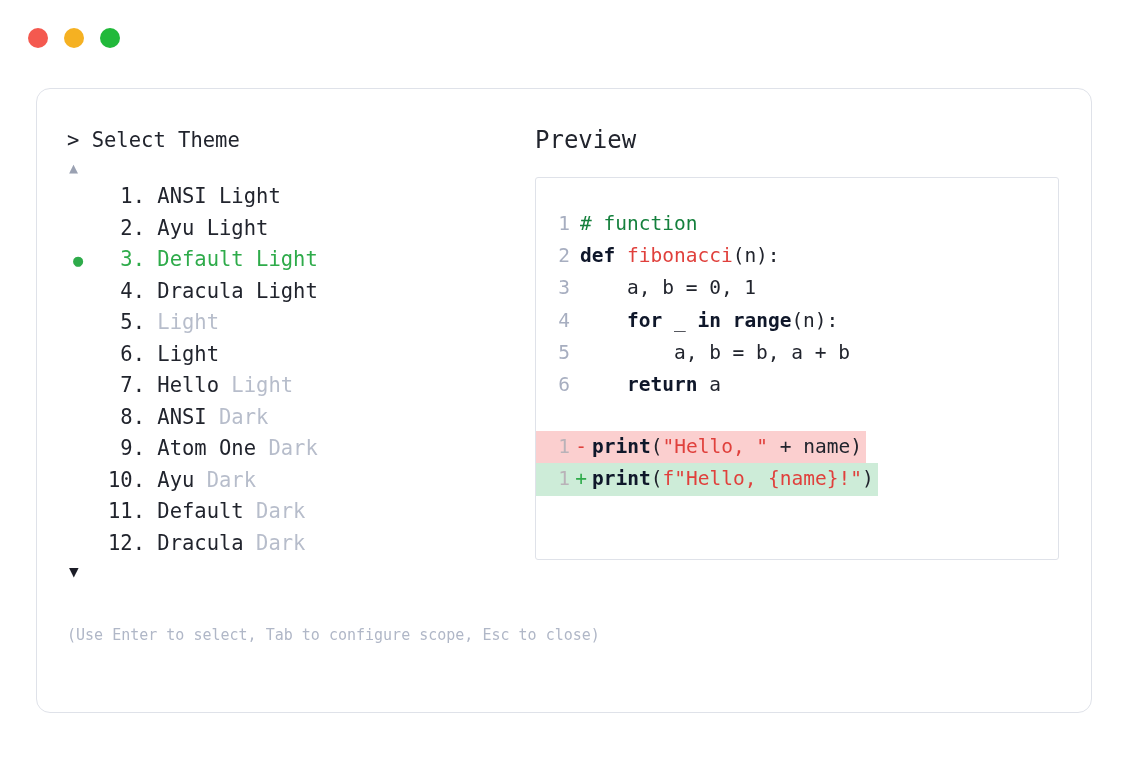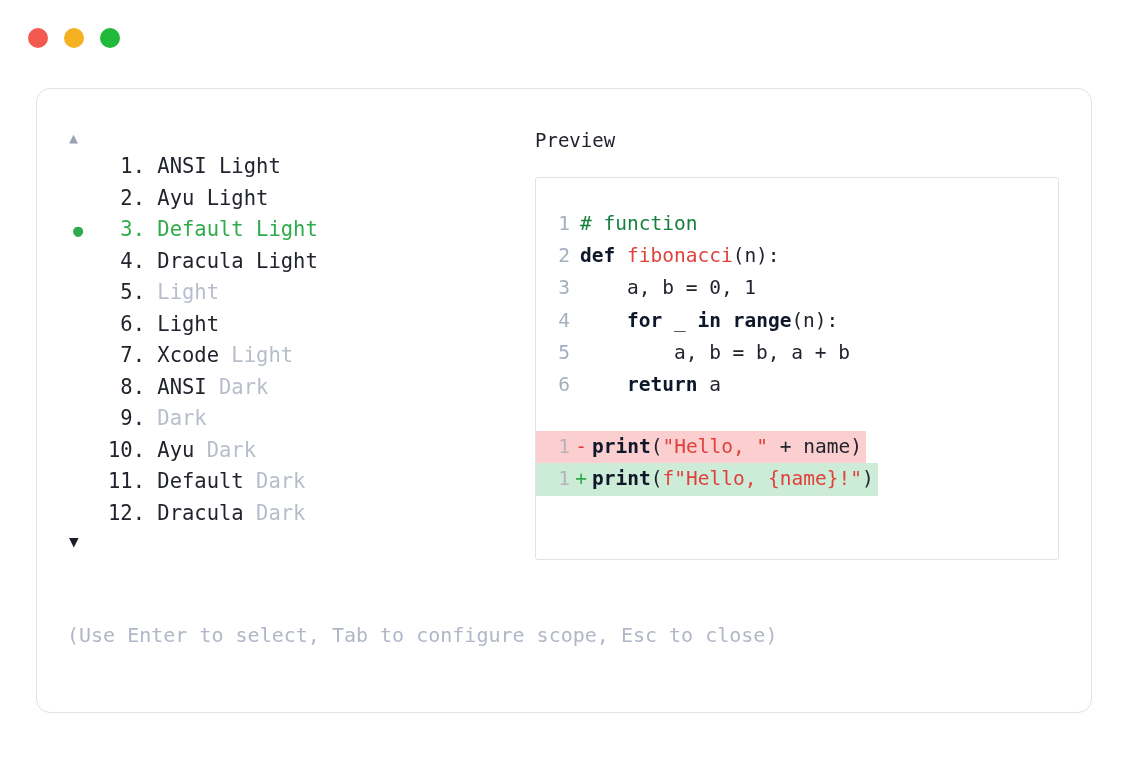--- a/index.html
+++ b/index.html
@@ -118,21 +118,21 @@
   .suffix { color: #21242d; }
   .suffix.muted { color: #b7bdcb; }
 
   .theme-item.selected .num-cell,
   .theme-item.selected .dot-label,
   .theme-item.selected .name-cell,
   .theme-item.selected .suffix { color: #2eab4a; }
 
   
   .preview-label {
-    font-size: 19px;
+    font-size: 24px;
     line-height: 30px;
     color: #21242d;
     white-space: pre;
   }
 
   .preview-box {
     margin-top: 22px;
     width: 524px;
     height: 383px;
     border: 1.4px solid #dfe2e9;
@@ -186,21 +186,21 @@
   }
   .sign-del { color: #e0403c; }
   .sign-add { color: #2eab4a; }
   .diff-body { padding-right: 4px; }
 
   
   .footer-hint {
     position: absolute;
     left: 30px;
     bottom: 62px;
-    font-size: 20px;
+    font-size: 15px;
     line-height: 30px;
     color: #b0b7c7;
     white-space: pre;
   }
 </style>
 </head>
 <body>
 
 <div class="screen">
 
@@ -209,33 +209,34 @@
     <span class="dot dot-yellow"></span>
     <span class="dot dot-green"></span>
   </div>
 
   <div class="card">
     <div class="card-inner">
 
       <div class="columns">
 
         <div class="col-left">
+          <div class="prompt-row"><span class="prompt-caret">&gt;</span> <span>Select Theme</span></div>
 
           <div class="scroll-arrow scroll-arrow-up">▲</div>
 
           <ul class="theme-list" id="theme-list">
               <li class="theme-item"><span class="bullet-cell"></span><span class="num-cell">1.</span><span class="name-cell">ANSI</span><span class="suffix"> Light</span></li>
               <li class="theme-item"><span class="bullet-cell"></span><span class="num-cell">2.</span><span class="name-cell">Ayu</span><span class="suffix"> Light</span></li>
               <li class="theme-item selected"><span class="bullet-cell">●</span><span class="num-cell">3.</span><span class="name-cell">Default</span><span class="suffix"> Light</span></li>
               <li class="theme-item"><span class="bullet-cell"></span><span class="num-cell">4.</span><span class="name-cell">Dracula</span><span class="suffix"> Light</span></li>
               <li class="theme-item"><span class="bullet-cell"></span><span class="num-cell">5.</span><span class="suffix muted"> Light</span></li>
               <li class="theme-item"><span class="bullet-cell"></span><span class="num-cell">6.</span><span class="suffix"> Light</span></li>
-              <li class="theme-item"><span class="bullet-cell"></span><span class="num-cell">7.</span><span class="name-cell">Xcode</span><span class="suffix muted"> Light</span></li>
+              <li class="theme-item"><span class="bullet-cell"></span><span class="num-cell">7.</span><span class="name-cell">Hello</span><span class="suffix muted"> Light</span></li>
               <li class="theme-item"><span class="bullet-cell"></span><span class="num-cell">8.</span><span class="name-cell">ANSI</span><span class="suffix muted"> Dark</span></li>
-              <li class="theme-item"><span class="bullet-cell"></span><span class="num-cell">9.</span><span class="suffix muted"> Dark</span></li>
+              <li class="theme-item"><span class="bullet-cell"></span><span class="num-cell">9.</span><span class="name-cell">Atom One</span><span class="suffix muted"> Dark</span></li>
               <li class="theme-item"><span class="bullet-cell"></span><span class="num-cell">10.</span><span class="name-cell">Ayu</span><span class="suffix muted"> Dark</span></li>
               <li class="theme-item"><span class="bullet-cell"></span><span class="num-cell">11.</span><span class="name-cell">Default</span><span class="suffix muted"> Dark</span></li>
               <li class="theme-item"><span class="bullet-cell"></span><span class="num-cell">12.</span><span class="name-cell">Dracula</span><span class="suffix muted"> Dark</span></li>
             </ul>
 
           <div class="scroll-arrow scroll-arrow-down">▼</div>
         </div>
 
         <div class="col-right">
           <div class="preview-label">Preview</div>

